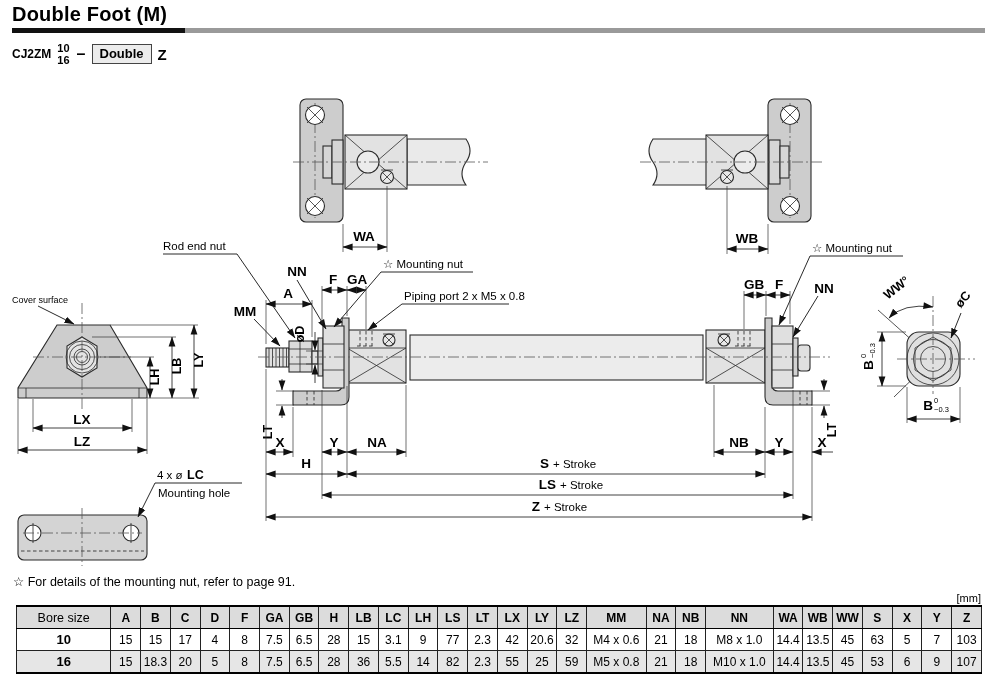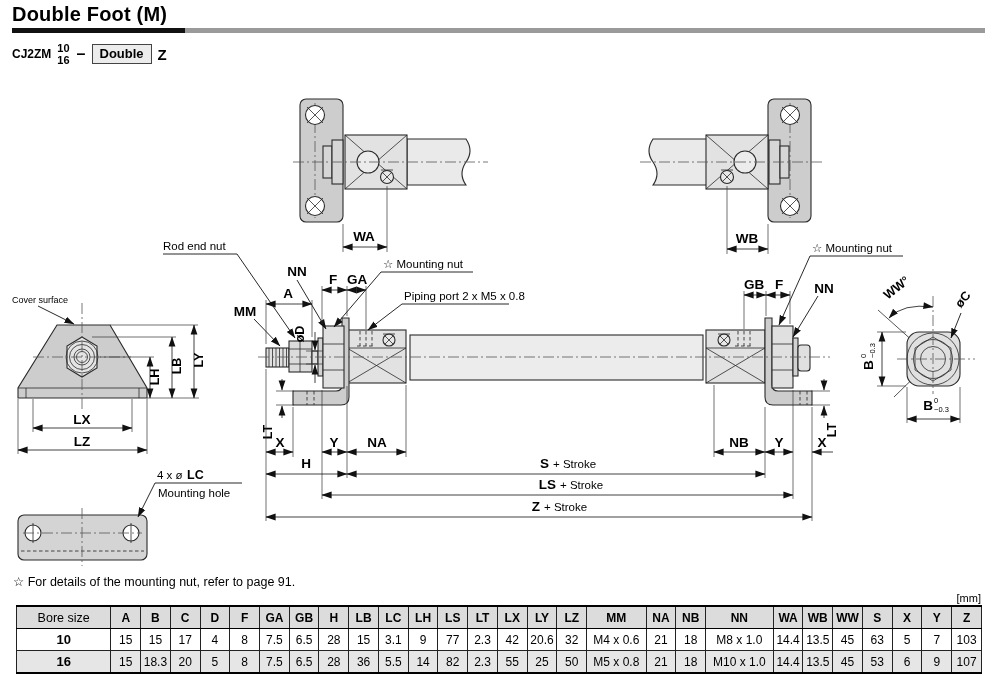--- a/index.html
+++ b/index.html
@@ -488,21 +488,21 @@
           <td>7.5</td>
           <td>6.5</td>
           <td>28</td>
           <td>36</td>
           <td>5.5</td>
           <td>14</td>
           <td>82</td>
           <td>2.3</td>
           <td>55</td>
           <td>25</td>
-          <td>50</td>
+          <td>59</td>
           <td>M5 x 0.8</td>
           <td>21</td>
           <td>18</td>
           <td>M10 x 1.0</td>
           <td>14.4</td>
           <td>13.5</td>
           <td>45</td>
           <td>53</td>
           <td>6</td>
           <td>9</td>

